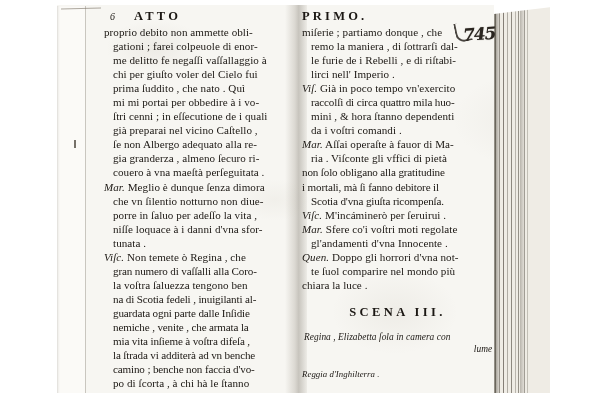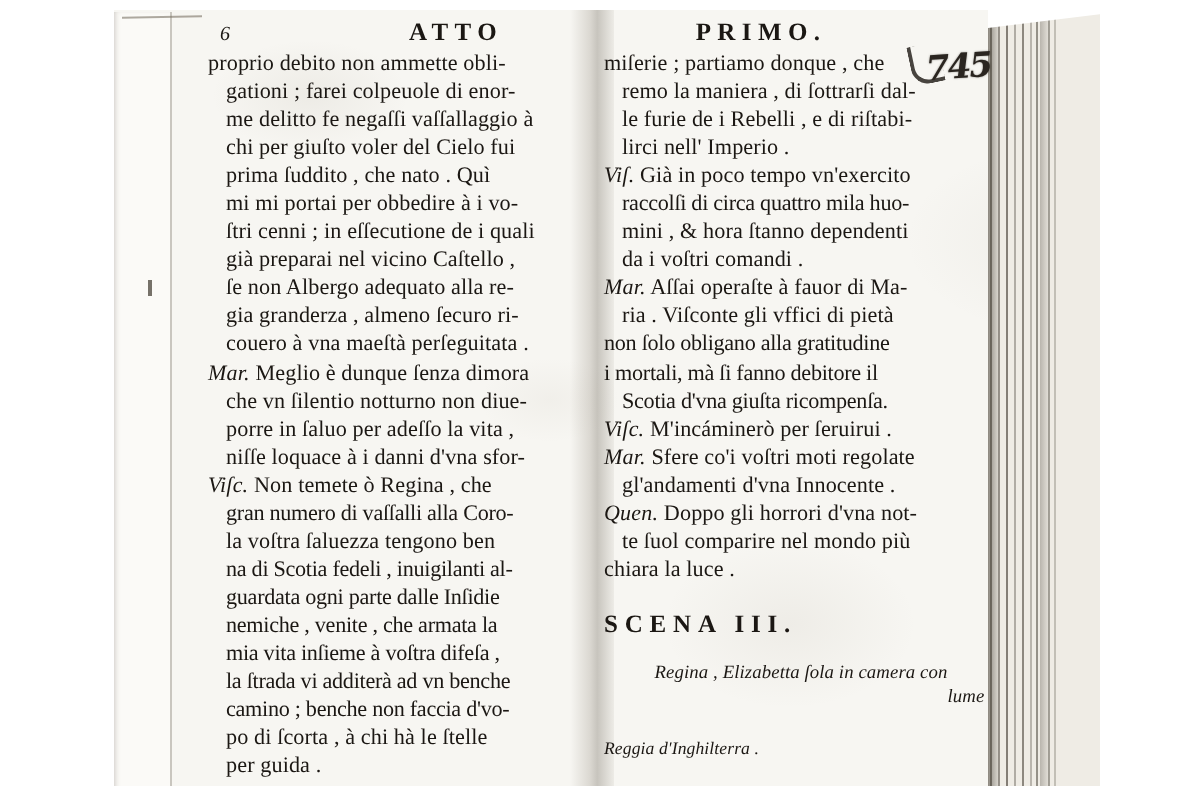--- a/index.html
+++ b/index.html
@@ -68,21 +68,21 @@
 
   .hdr{
     display:flex; align-items:baseline; height:15px;
     font-size:11.5px; letter-spacing:.5px;
   }
   .hdr .folio{
     font-style:italic; font-size:10px; width:24px;
     text-align:left; padding-left:6px;
   }
   .hdr .runhead{
-    flex:1; text-align:center;
+    flex:1; text-align:left;
     font-size:12.5px; letter-spacing:3.2px; font-weight:600;
     margin-right:18px;
   }
   .hdr .folio-r{
     font-size:11px; width:26px; text-align:right;
   }
 
   .lines{ margin-top:1px; }
   .ln{
     font-size:11.1px;
@@ -90,30 +90,30 @@
     white-space:nowrap;
     letter-spacing:.05px;
     text-indent:0;
   }
   .ln.ind{ padding-left:9px; }
   .sp{ font-style:italic; font-size:11px; letter-spacing:.1px; }
   .tight{ letter-spacing:-.15px; }
 
   
   .scene-head{
-    text-align:left;
+    text-align:center;
     font-size:12.5px; letter-spacing:3.4px;
     margin:13px 0 11px 0; font-weight:600;
     padding-right:10px;
   }
   .stage{
     font-style:italic; font-size:9.4px; line-height:12.4px;
     text-align:right; padding:0 6px; letter-spacing:.05px;
   }
-  .stage.left{ text-align:center; padding-left:2px; }
+  .stage.left{ text-align:left; padding-left:2px; }
   .place{
     font-style:italic; font-size:8.8px; margin:13px 0 2px 0;
     letter-spacing:.05px;
   }
 
   
   .gutter{
     position:absolute; left:228px; top:0; width:22px; height:400px;
     background:linear-gradient(to right,
       rgba(180,172,158,0) 0%,
@@ -205,31 +205,32 @@
           <div class="ln ind">ſtri cenni ; in eſſecutione de i quali</div>
           <div class="ln ind">già preparai nel vicino  Caſtello ,</div>
           <div class="ln ind">ſe non Albergo adequato  alla re-</div>
           <div class="ln ind">gia granderza ,  almeno ſecuro ri-</div>
           <div class="ln ind">couero à vna  maeſtà perſeguitata .</div>
 
           <div class="ln"><span class="sp">Mar.</span> <span>Meglio è dunque ſenza dimora</span></div>
           <div class="ln ind">che vn ſilentio notturno non diue-</div>
           <div class="ln ind">porre in ſaluo per adeſſo la vita ,</div>
           <div class="ln ind">niſſe loquace à i danni d'vna sfor-</div>
+          <div class="ln ind">tunata .</div>
 
           <div class="ln"><span class="sp">Viſc.</span> <span>Non temete ò Regina , che</span></div>
           <div class="ln ind tight">gran numero di vaſſalli alla Coro-</div>
           <div class="ln ind">la voſtra ſaluezza tengono  ben</div>
           <div class="ln ind tight">na di Scotia fedeli , inuigilanti al-</div>
           <div class="ln ind tight">guardata ogni parte dalle Inſidie</div>
           <div class="ln ind tight">nemiche , venite , che  armata la</div>
           <div class="ln ind tight">mia vita inſieme à voſtra difeſa ,</div>
           <div class="ln ind tight">la ſtrada vi  additerà ad vn benche</div>
           <div class="ln ind tight">camino ;  benche non faccia d'vo-</div>
-          <div class="ln ind">po di ſcorta , à  chi hà  le ſtelle</div>
+          <div class="ln ind">po di ſcorta , à  chi hà  le ſtanno</div>
           <div class="ln ind">per guida .</div>
 
         </div>
       </div>
     </div>
 
     <div class="gutter"></div>
 
     <div class="page page-right">
       <div class="col">

